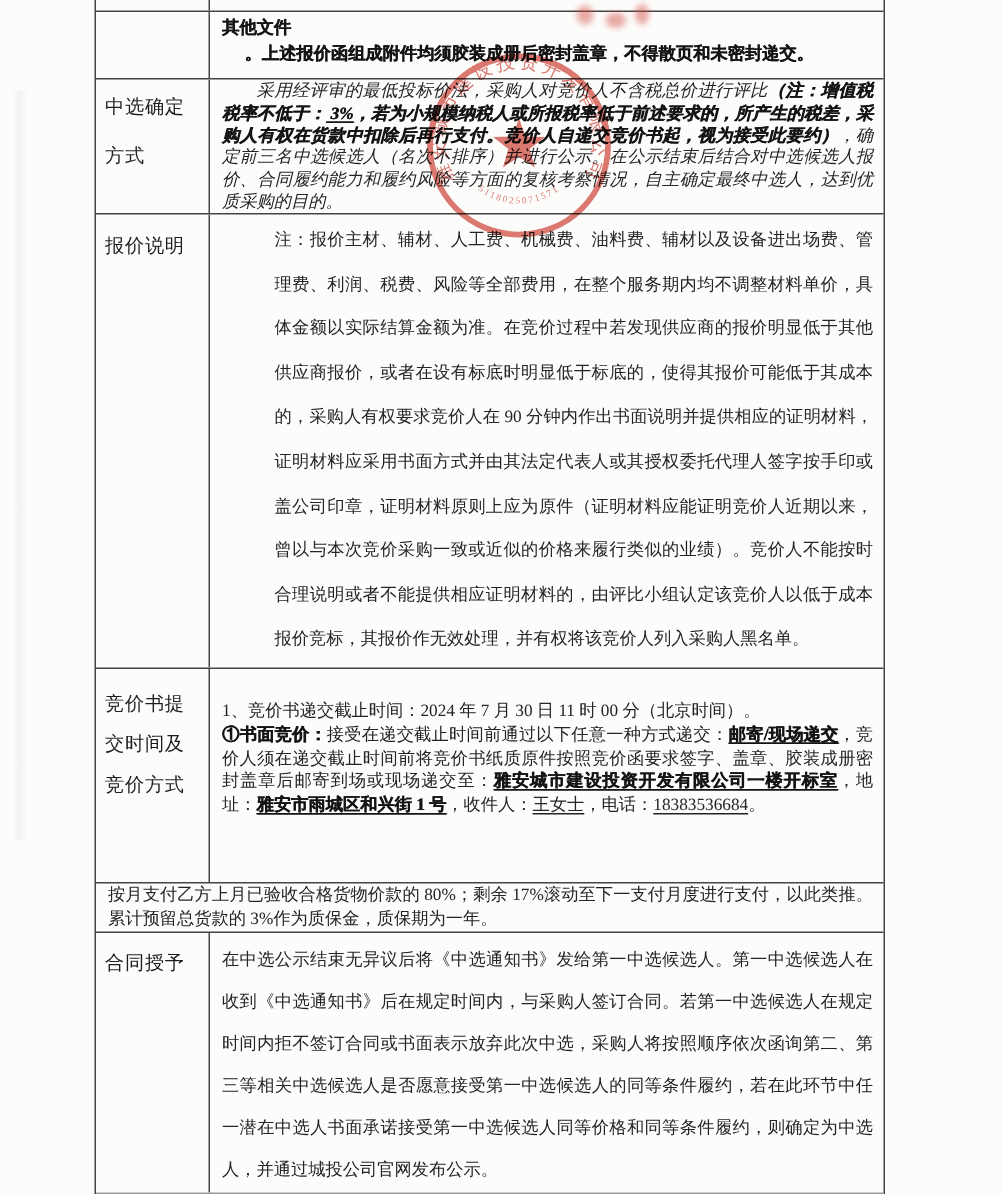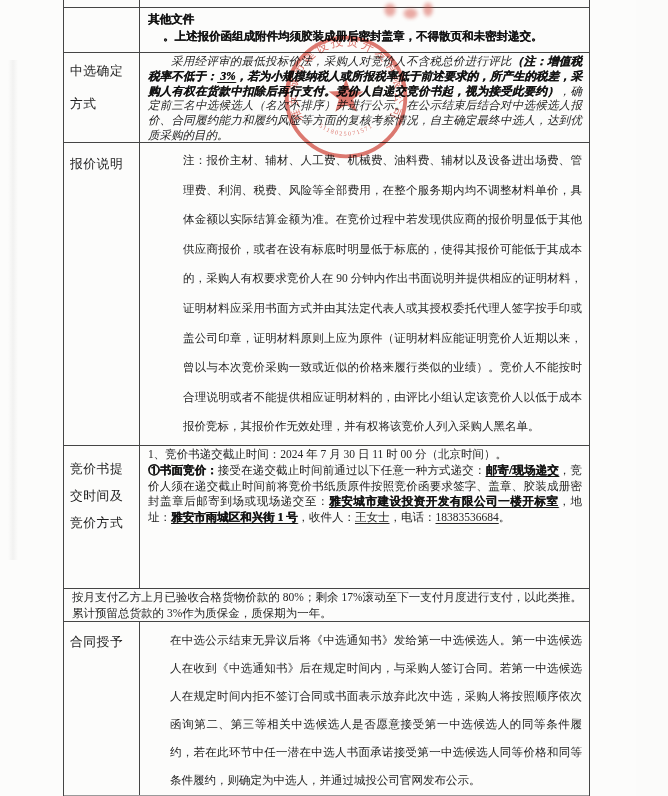--- a/index.html
+++ b/index.html
@@ -22,21 +22,21 @@
   
   .doc-table{
     position:absolute;left:63px;top:0;width:527px;height:796px;
     box-sizing:border-box;
     border-left:1.5px solid #454545;
     border-right:1.5px solid #454545;
     display:flex;flex-direction:column;
     background:transparent;
   }
   .row{display:flex;box-sizing:border-box;border-bottom:1.5px solid #454545;overflow:hidden;}
-  .row:last-child{border-bottom:1px solid #9a9a9a;gap:22px;}
+  .row:last-child{border-bottom:1px solid #9a9a9a;}
   .cell{box-sizing:border-box;overflow:hidden;}
   .label{
     width:76px;flex:0 0 76px;
     border-right:1.5px solid #454545;
     padding:8px 4px 0 6px;
     font-size:12.8px;line-height:27px;
     letter-spacing:.5px;color:#1e1e1e;
   }
   .content{
     flex:1;padding:0 7px 0 8px;
@@ -51,21 +51,21 @@
   
   .r0{height:8px;flex:0 0 8px;}
   .r1{height:45px;flex:0 0 45px;}
   .r1 .content{line-height:17px;padding-top:3px;}
   .r2{height:90px;flex:0 0 90px;}
   .r2 .content{line-height:14.8px;padding-top:1px;}
   .r2 .label{line-height:33px;padding-top:2px;}
   .r3{height:303px;flex:0 0 303px;gap:35px;}
   .r3 .content{line-height:29.6px;padding-top:3px;}
   .r4{height:143px;flex:0 0 143px;}
-  .r4 .content{line-height:15.8px;padding-top:1px;}
+  .r4 .content{line-height:15.8px;padding-top:1px;margin-top:20px;}
   .r4 .label{line-height:27px;padding-top:10px;}
   .r5{height:33px;flex:0 0 33px;}
   .r5 .content{line-height:15.5px;padding-top:1px;}
   .r5 .label{padding-top:7px;}
   .r6{flex:1;}
   .r6 .content{line-height:28px;padding-top:4px;}
   .r6 .label{padding-top:7px;}
 
   
   .seal{

